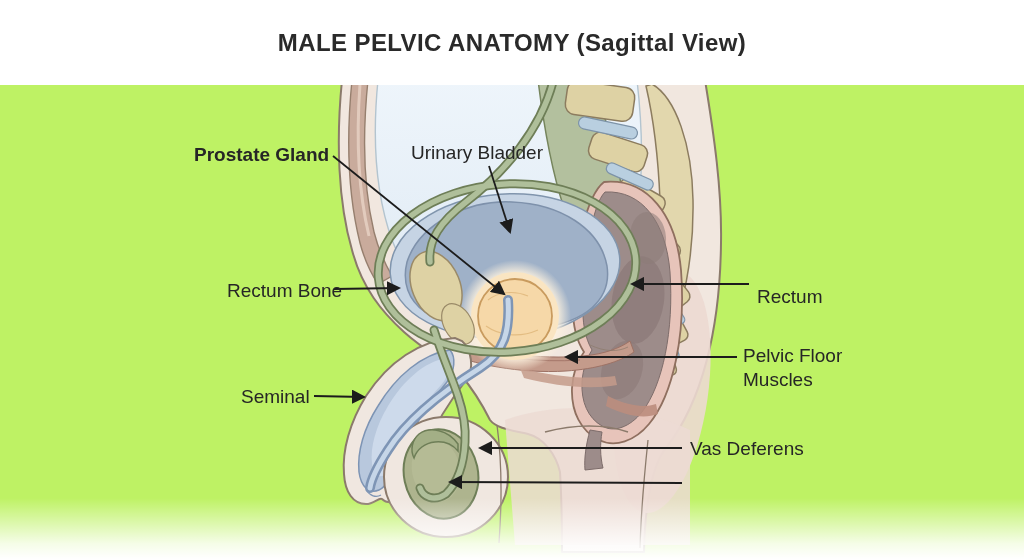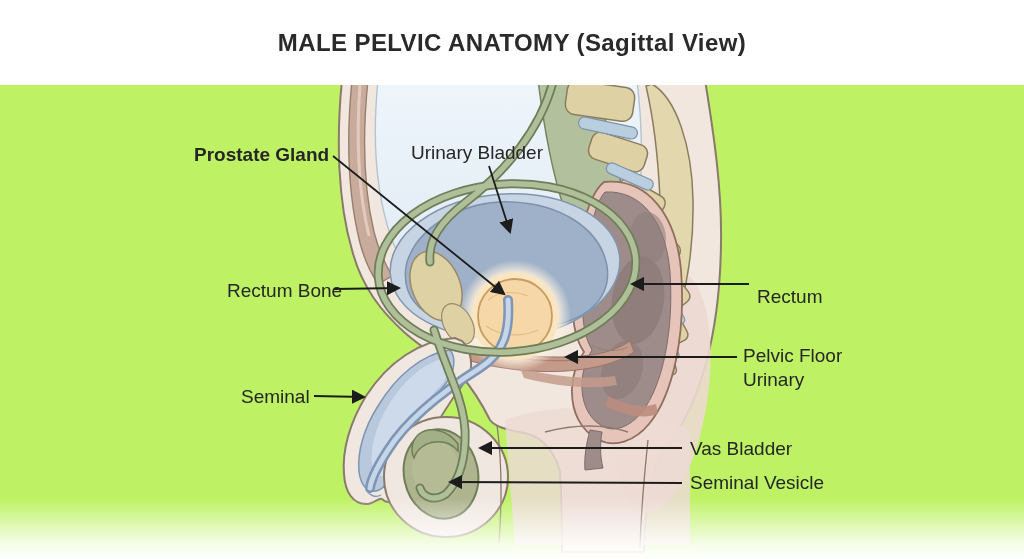--- a/index.html
+++ b/index.html
@@ -236,17 +236,16 @@
 
   <div class="title">MALE PELVIC ANATOMY (Sagittal View)</div>
 
   <div class="lbl bold" id="lbl-prostate">Prostate Gland</div>
   <div class="lbl" id="lbl-bladder">Urinary Bladder</div>
   <div class="lbl" id="lbl-pubic">Rectum Bone</div>
   <div class="lbl" id="lbl-urethra">Seminal</div>
   <div class="lbl" id="lbl-rectum">Rectum</div>
   <div class="lbl" id="lbl-pelvic">
     <div>Pelvic Floor</div>
-    <div>Urinary</div>
+    <div>Muscles</div>
   </div>
-  <div class="lbl" id="lbl-vas">Vas Bladder</div>
-  <div class="lbl" id="lbl-seminal">Seminal Vesicle</div>
+  <div class="lbl" id="lbl-vas">Vas Deferens</div>
 </div>
 
 </body></html>

